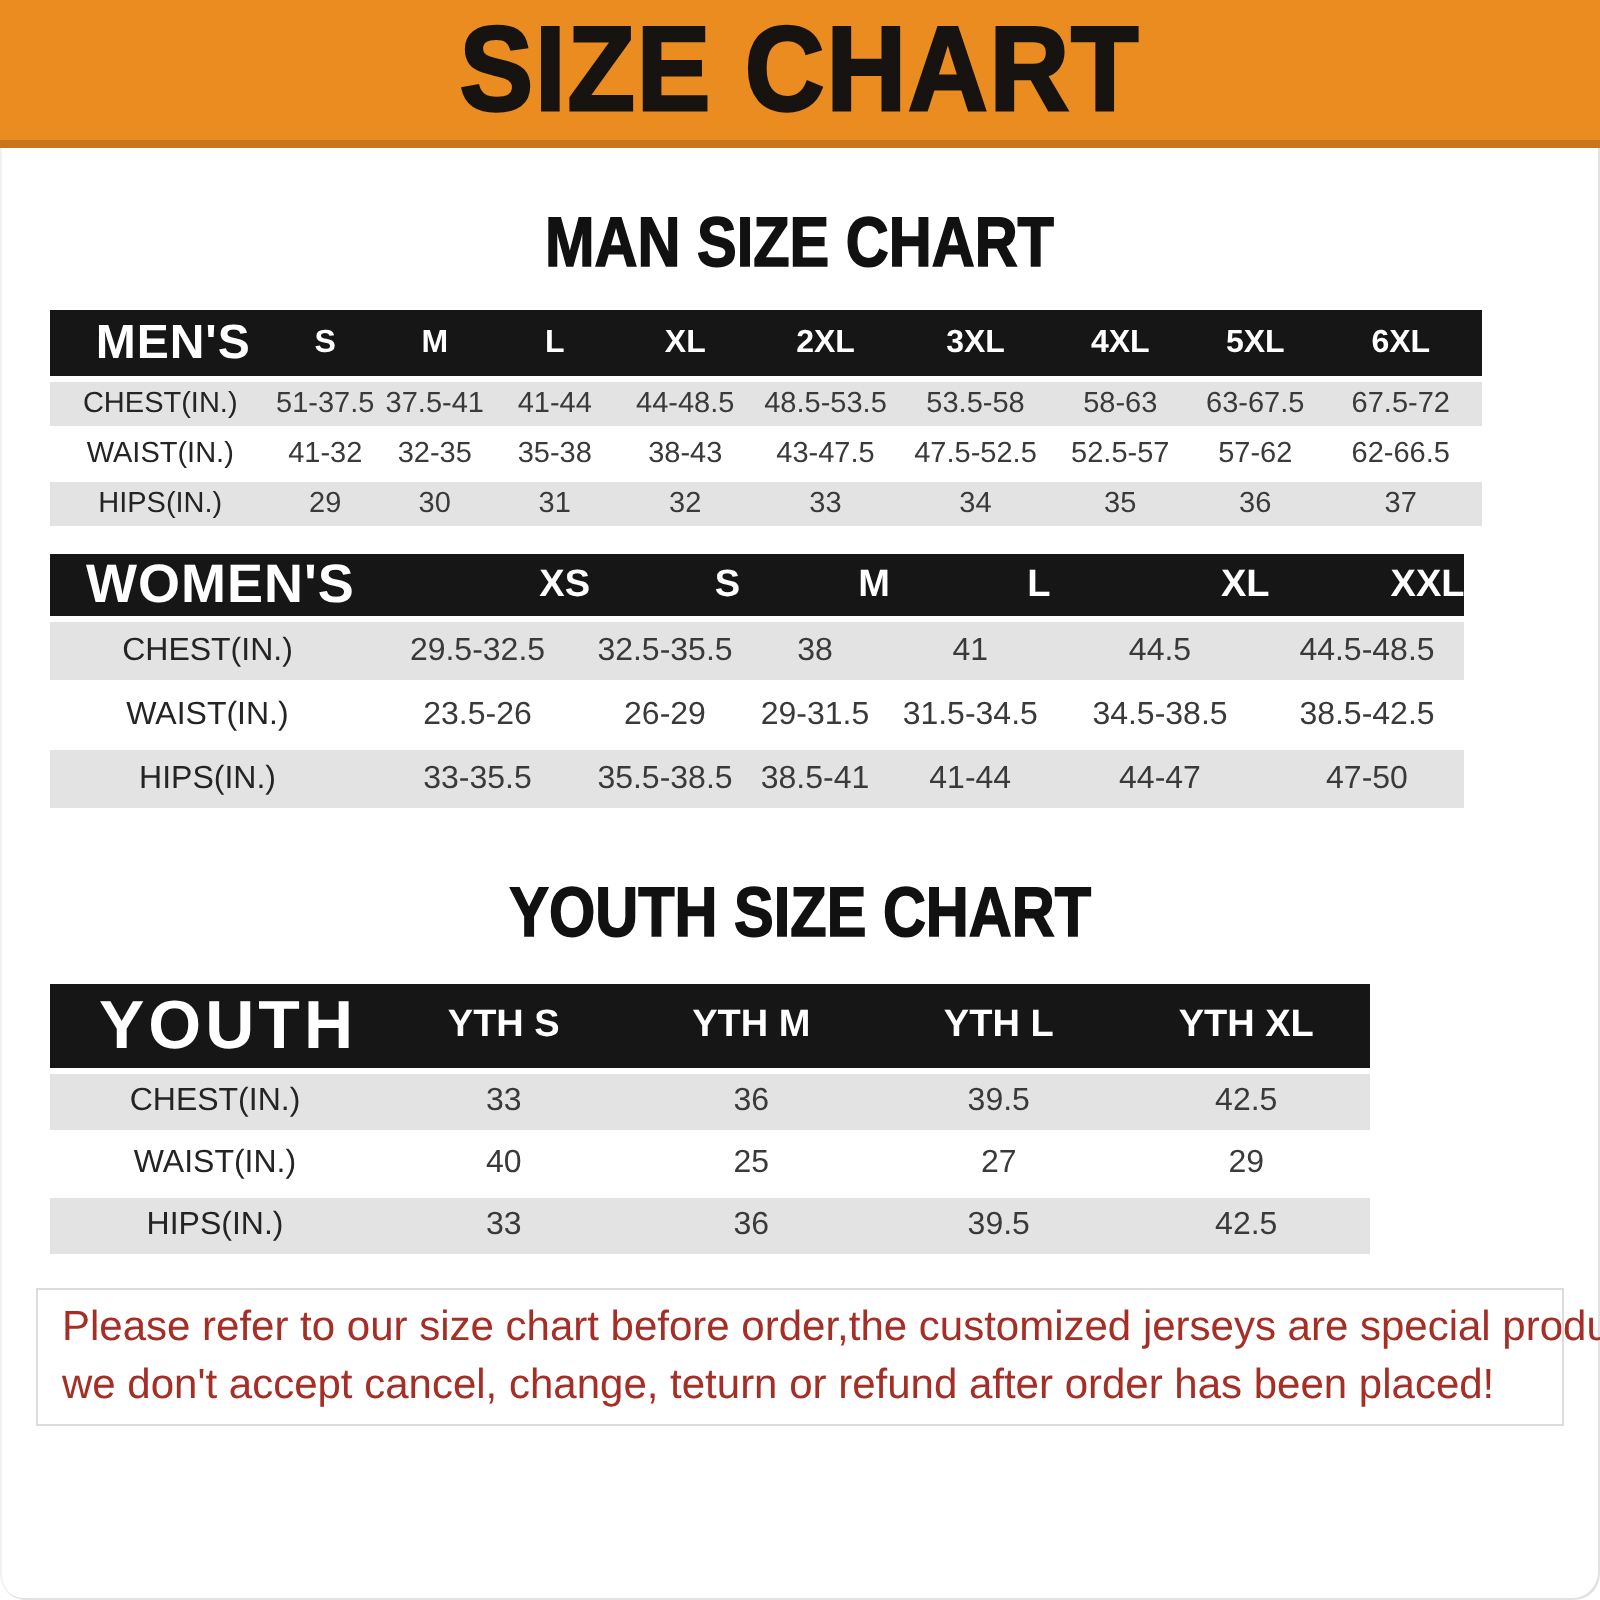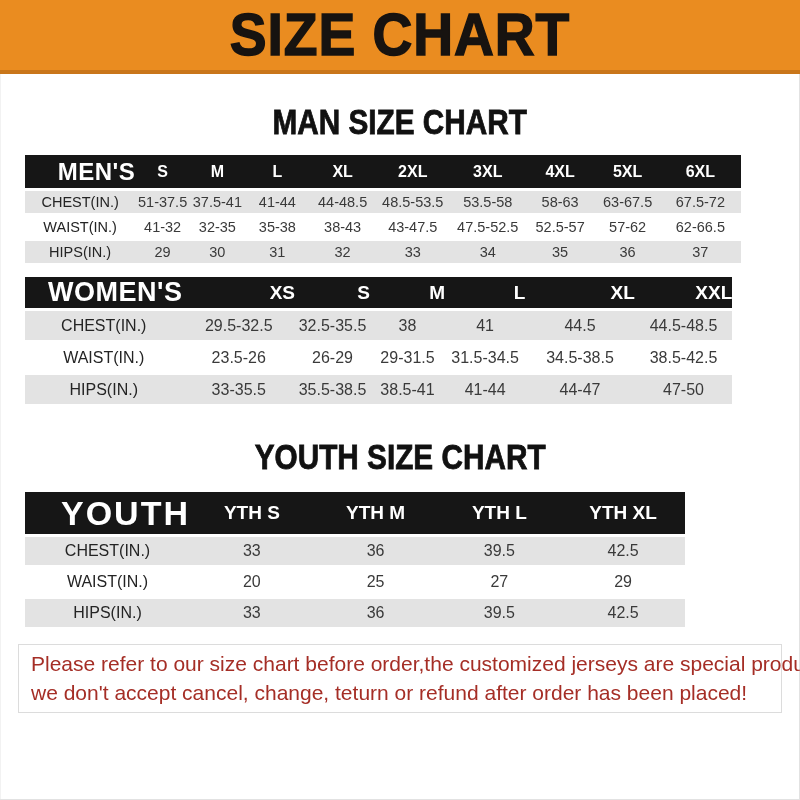--- a/index.html
+++ b/index.html
@@ -1,19 +1,19 @@
 <!DOCTYPE html>
 <html><head>
 <meta charset="utf-8">
 <style>
   * { margin:0; padding:0; box-sizing:border-box; }
   html,body { width:800px; height:800px; background:#ffffff; overflow:hidden;
               font-family:"Liberation Sans", sans-serif; }
   .page { width:800px; height:800px; background:#fff; position:relative;
-          box-shadow: inset -1px -1px 0 0 #e2e2e2, inset 1px 0 0 0 #f2f2f2; }
+          box-shadow: inset -1px -1px 0 0 #e2e2e2, inset 1px 0 0 0 #f2f2f2; border-radius: 13px; }
 
   
   .banner { height:74px; background:#EA8C20; border-bottom:4px solid #C9761A;
             display:flex; align-items:center; justify-content:center; }
   .banner h1 { font-size:60px; font-weight:bold; color:#171310; line-height:70px;
                letter-spacing:1px; transform:scaleX(0.92); transform-origin:center;
                -webkit-text-stroke:1.5px #171310; white-space:nowrap; }
 
   
   h2.section-title { text-align:center; font-size:35px; font-weight:bold; color:#111;
@@ -21,21 +21,21 @@
   h2.section-title > span { display:inline-block; transform:scaleX(0.85);
                             transform-origin:center; white-space:nowrap; }
   #title-man   { margin-top:28px; line-height:40px; }
   #title-women { margin-top:22px; line-height:40px; }
   #title-youth { margin-top:30px; line-height:40px; }
 
   
   table.size-table { width:750px; margin:10px auto 0 auto; border-collapse:separate;
                      border-spacing:0 3px; table-layout:fixed; }
   table.size-table thead th { background:#161616; color:#fff; vertical-align:middle; }
-  th.label-head { text-align:right; padding-left:13px; font-weight:bold;
+  th.label-head { text-align:center; padding-left:13px; font-weight:bold;
                   letter-spacing:0.5px; white-space:nowrap; }
   th.col-head   { text-align:center; font-weight:bold; }
   th.spacer-col, td.spacer-col { background:transparent !important; }
   tbody td { text-align:center; color:#3a3a3a; vertical-align:middle; white-space:nowrap; }
   tbody td.row-label { color:#242424; }
   tbody tr:nth-child(odd) td { background:#E3E3E3; }
   tbody tr:nth-child(even) td { background:#ffffff; }
   tbody tr td.spacer-col { background:#E3E3E3; }
   tbody tr:nth-child(even) td.spacer-col { background:#fff; }
 
@@ -232,21 +232,21 @@
         <tr>
           <td class="row-label">CHEST(IN.)</td>
           <td>33</td>
           <td>36</td>
           <td>39.5</td>
           <td>42.5</td>
           <td class="spacer-col"></td>
         </tr>
         <tr>
           <td class="row-label">WAIST(IN.)</td>
-          <td>20</td>
+          <td>40</td>
           <td>25</td>
           <td>27</td>
           <td>29</td>
           <td class="spacer-col"></td>
         </tr>
         <tr>
           <td class="row-label">HIPS(IN.)</td>
           <td>33</td>
           <td>36</td>
           <td>39.5</td>

